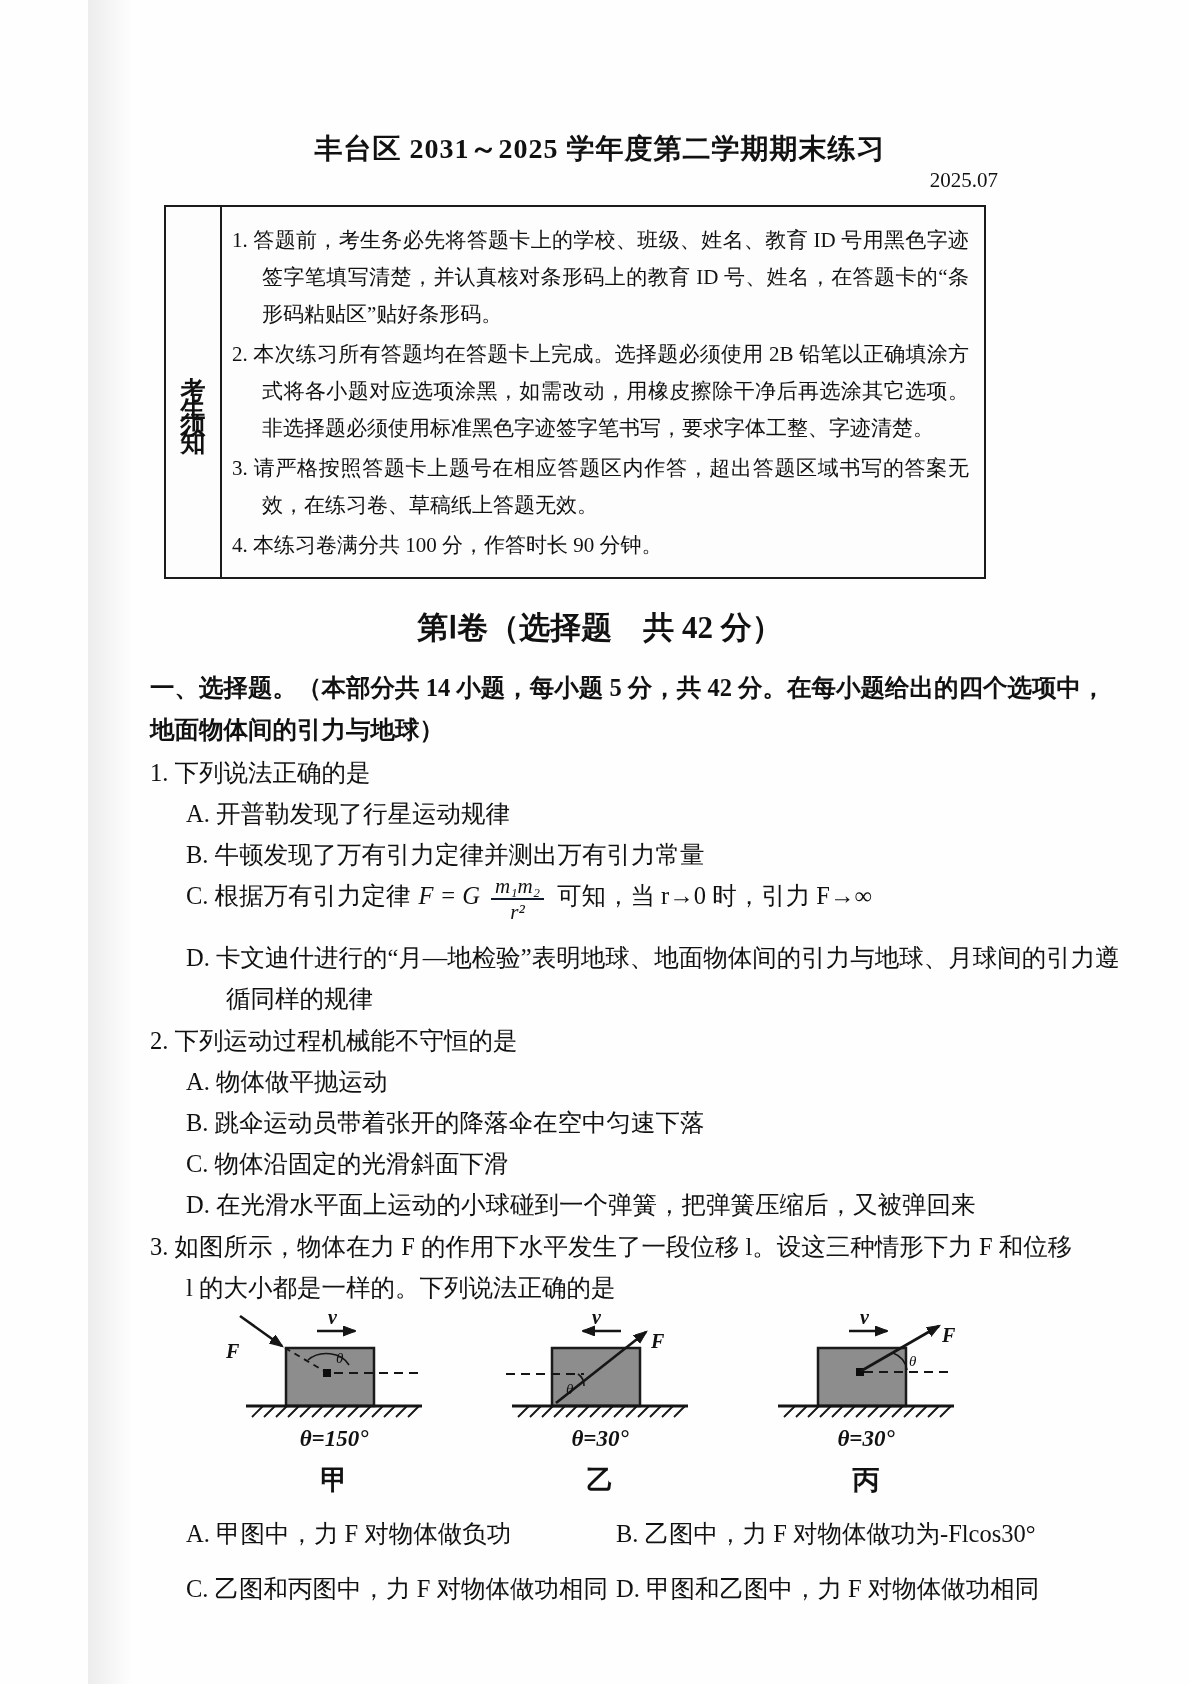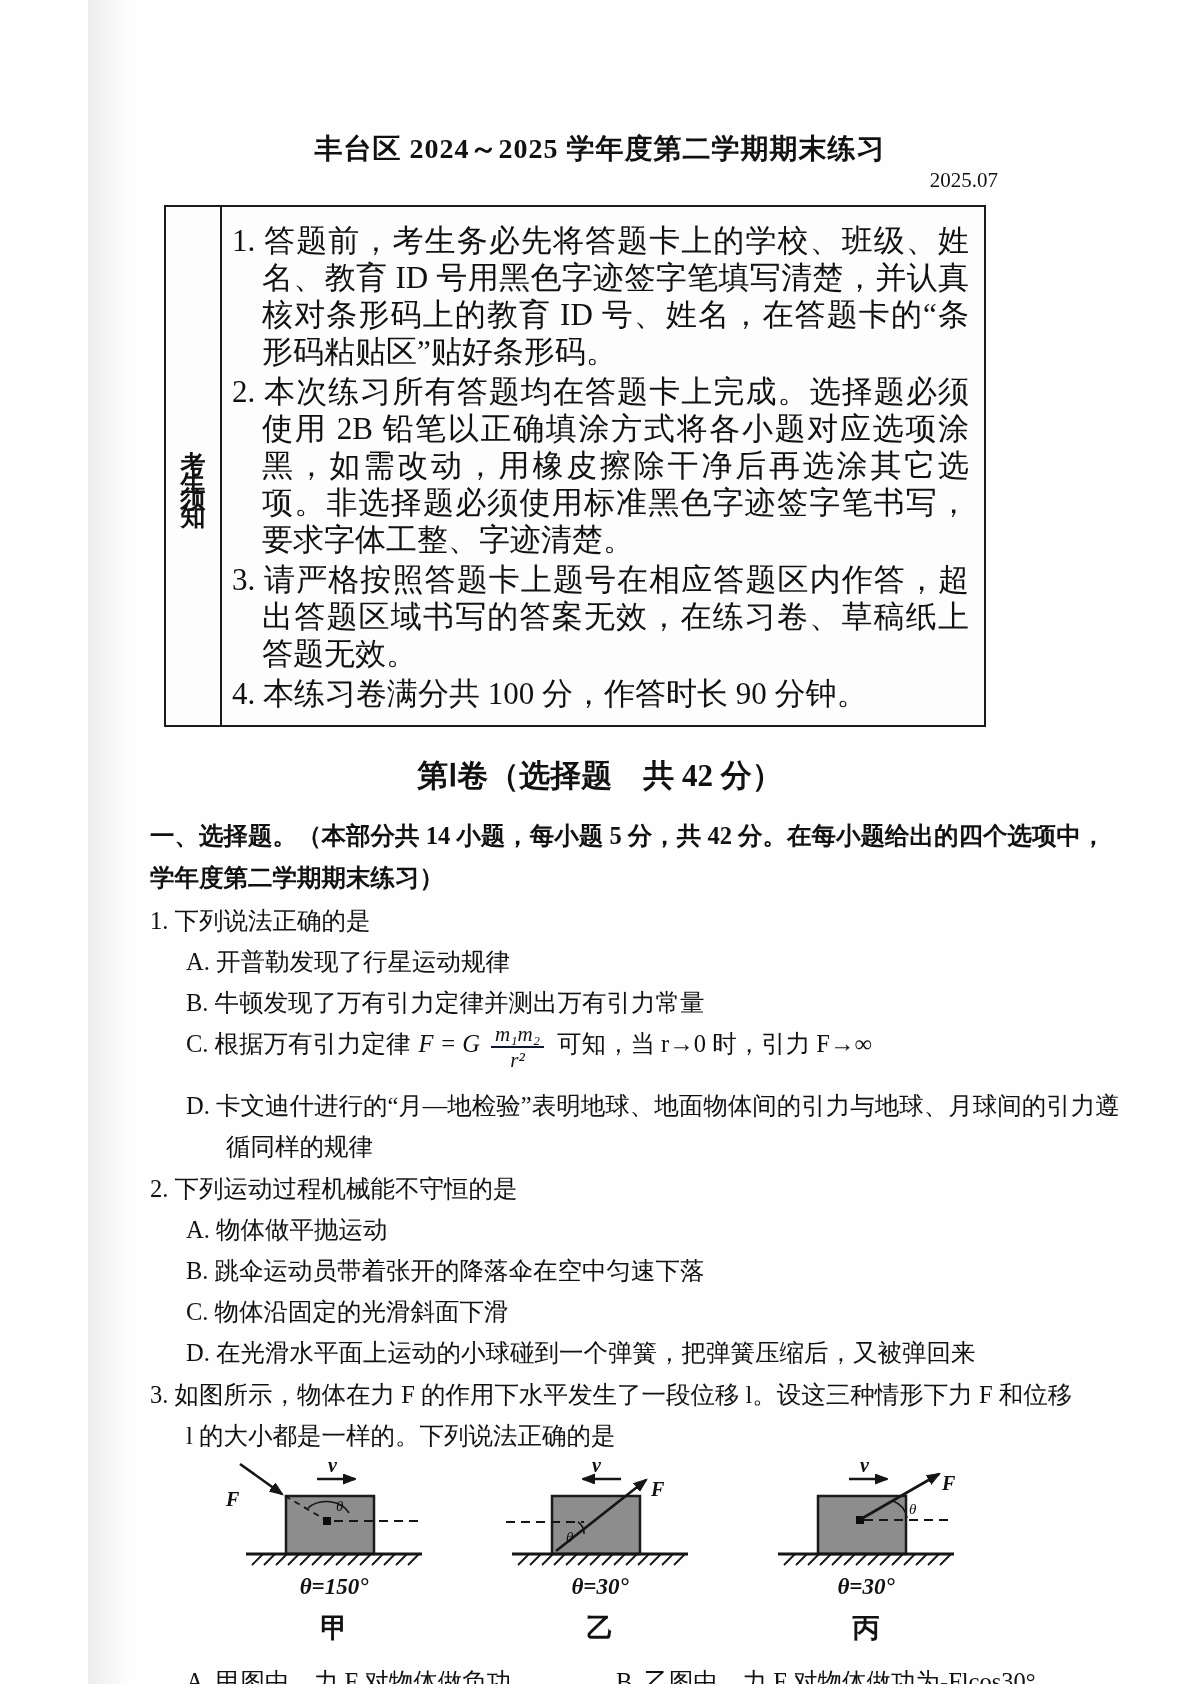--- a/index.html
+++ b/index.html
@@ -22,21 +22,21 @@
   .h-date { margin-top:0px; text-align:right; font-size:21px; padding-right:52px; }
 
   .notice {
     margin:12px 0 0 14px; width:822px; box-sizing:border-box;
     border:2.5px solid #1b1b1b; display:flex; background:#fdfdfd;
   }
   .notice-side { width:54px; border-right:2px solid #1b1b1b; display:flex; align-items:center; justify-content:center; }
   .notice-side-text { writing-mode:vertical-rl; text-orientation:upright; font-size:25px; font-weight:bold; letter-spacing:18px; }
   .notice-body { flex:1; padding:15px 15px 10px 10px; }
   .notice-item {
-    font-size:31px; line-height:37px; text-align:justify;
+    font-size:21px; line-height:37px; text-align:justify;
     padding-left:30px; text-indent:-30px; margin-bottom:3px;
   }
 
   .sec-title { margin-top:28px; text-align:center; font-size:31px; font-weight:bold; }
   .intro { margin-top:18px; font-size:24.5px; font-weight:bold; line-height:42px; }
 
   .q { font-size:24.5px; line-height:41px; }
   .stem { margin-top:1px; }
   .opt { padding-left:36px; }
   .opt2 { padding-left:76px; }
@@ -62,40 +62,40 @@
   .svg-theta { font-style:italic; font-size:15px; }
 </style>
 </head>
 <body>
 
 <div class="page">
   <div class="scan-shadow"></div>
 
   <div class="content">
 
-    <div class="h-title line">丰台区 2024～2025 学年度第二学期期末练习</div>
+    <div class="h-title line">丰台区 2031～2025 学年度第二学期期末练习</div>
     <div class="h-date">2025.07</div>
 
     <div class="notice">
       <div class="notice-side">
         <div class="notice-side-text">考生须知</div>
       </div>
       <div class="notice-body">
         <div class="notice-item">1. 答题前，考生务必先将答题卡上的学校、班级、姓名、教育 ID 号用黑色字迹签字笔填写清楚，并认真核对条形码上的教育 ID 号、姓名，在答题卡的“条形码粘贴区”贴好条形码。</div>
         <div class="notice-item">2. 本次练习所有答题均在答题卡上完成。选择题必须使用 2B 铅笔以正确填涂方式将各小题对应选项涂黑，如需改动，用橡皮擦除干净后再选涂其它选项。非选择题必须使用标准黑色字迹签字笔书写，要求字体工整、字迹清楚。</div>
         <div class="notice-item">3. 请严格按照答题卡上题号在相应答题区内作答，超出答题区域书写的答案无效，在练习卷、草稿纸上答题无效。</div>
         <div class="notice-item">4. 本练习卷满分共 100 分，作答时长 90 分钟。</div>
       </div>
     </div>
 
     <div class="sec-title line">第Ⅰ卷（选择题　共 42 分）</div>
 
     <div class="intro">
       <div class="line">一、选择题。（本部分共 14 小题，每小题 5 分，共 42 分。在每小题给出的四个选项中，</div>
-      <div class="line">学年度第二学期期末练习）</div>
+      <div class="line">地面物体间的引力与地球）</div>
     </div>
 
     <div class="q">
       <div class="stem line">1. 下列说法正确的是</div>
       <div class="opt line">A. 开普勒发现了行星运动规律</div>
       <div class="opt line">B. 牛顿发现了万有引力定律并测出万有引力常量</div>
       <div class="formula-row line">
         <span>C. 根据万有引力定律</span>
         <span class="it fspace">F = G</span>
         <span class="frac it">

